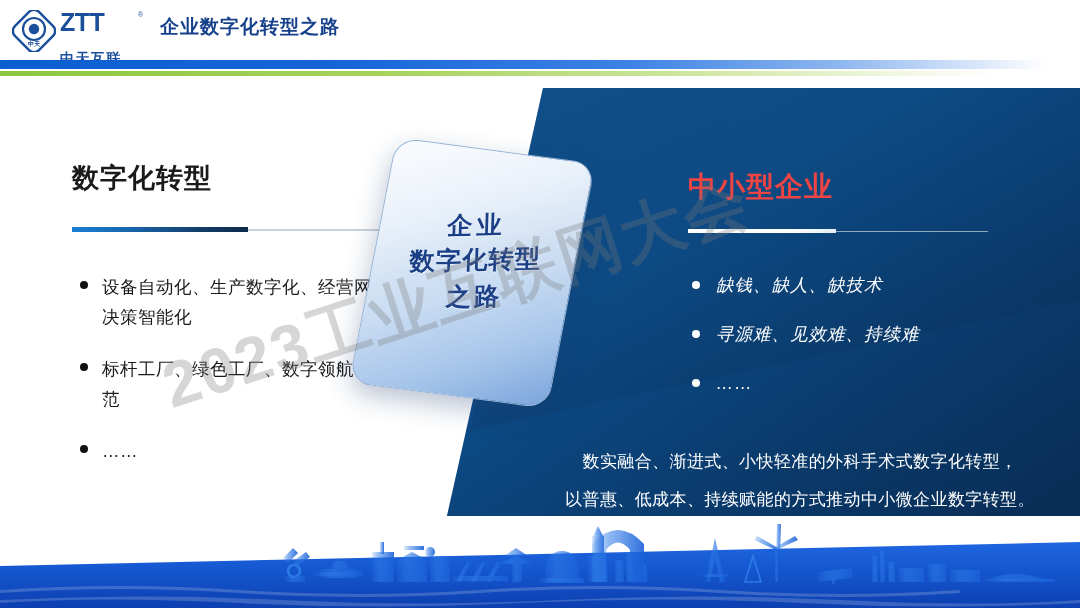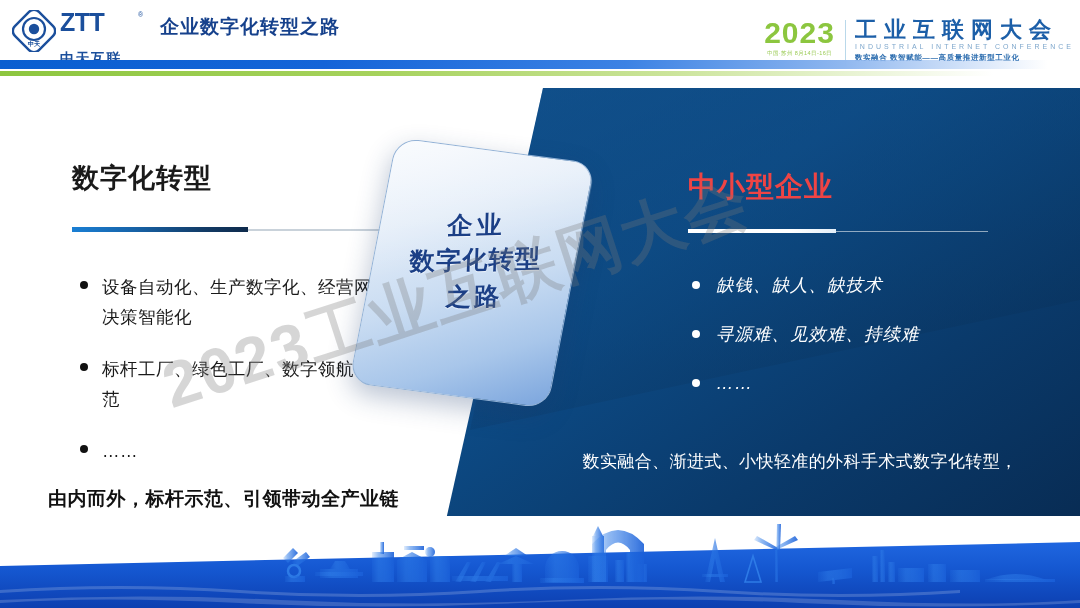--- a/index.html
+++ b/index.html
@@ -244,32 +244,20 @@
       </div>
       <div class="ztt-words">
         <span class="ztt-en">ZTT</span>
         <span class="ztt-reg" style="left:78px;top:1px;">®</span>
         <span class="ztt-cn">中天互联</span>
       </div>
     </div>
 
     <div class="slide-title">企业数字化转型之路</div>
 
-    <div class="conf">
-      <div class="conf-year-box">
-        <div class="conf-year">2023</div>
-        <div class="conf-date">中国·苏州  8月14日-16日</div>
-      </div>
-      <div class="conf-sep"></div>
-      <div class="conf-right">
-        <div class="conf-cn">工业互联网大会</div>
-        <div class="conf-en">INDUSTRIAL INTERNET CONFERENCE</div>
-        <div class="conf-sub">数实融合  数智赋能——高质量推进新型工业化</div>
-      </div>
-    </div>
   </div>
 
   <div class="rule-blue"></div>
   <div class="rule-green"></div>
 
   <div class="watermark">2023工业互联网大会</div>
 
   <div class="left-col">
     <div class="left-title">数字化转型</div>
     <div class="rule-wrap">
@@ -284,21 +272,20 @@
       <div class="bullet">
         <span class="dot-dark"></span>
         <span class="bullet-text">标杆工厂、绿色工厂、数字领航、引领示范</span>
       </div>
       <div class="bullet">
         <span class="dot-dark"></span>
         <span class="bullet-text">……</span>
       </div>
     </div>
   </div>
-  <div class="left-footer">由内而外，标杆示范、引领带动全产业链</div>
 
   <div class="right-col">
     <div class="right-title">中小型企业</div>
     <div class="rule-wrap-w">
       <div class="rule-thick-white"></div>
       <div class="rule-thin-white"></div>
     </div>
     <div class="bullets-w">
       <div class="bullet-w">
         <span class="dot-white"></span>
@@ -309,20 +296,21 @@
         <span class="bullet-w-text">寻源难、见效难、持续难</span>
       </div>
       <div class="bullet-w">
         <span class="dot-white"></span>
         <span class="bullet-w-text">……</span>
       </div>
     </div>
   </div>
   <div class="right-footer">
     <div>数实融合、渐进式、小快轻准的外科手术式数字化转型，</div>
+    <div>以普惠、低成本、持续赋能的方式推动中小微企业数字转型。</div>
   </div>
 
   <div class="card-wrap">
     <div class="card">
       <div class="card-inner"></div>
       <div class="card-text">
         <div class="card-l1">企业</div>
         <div class="card-l2">数字化转型</div>
         <div class="card-l3">之路</div>
       </div>

